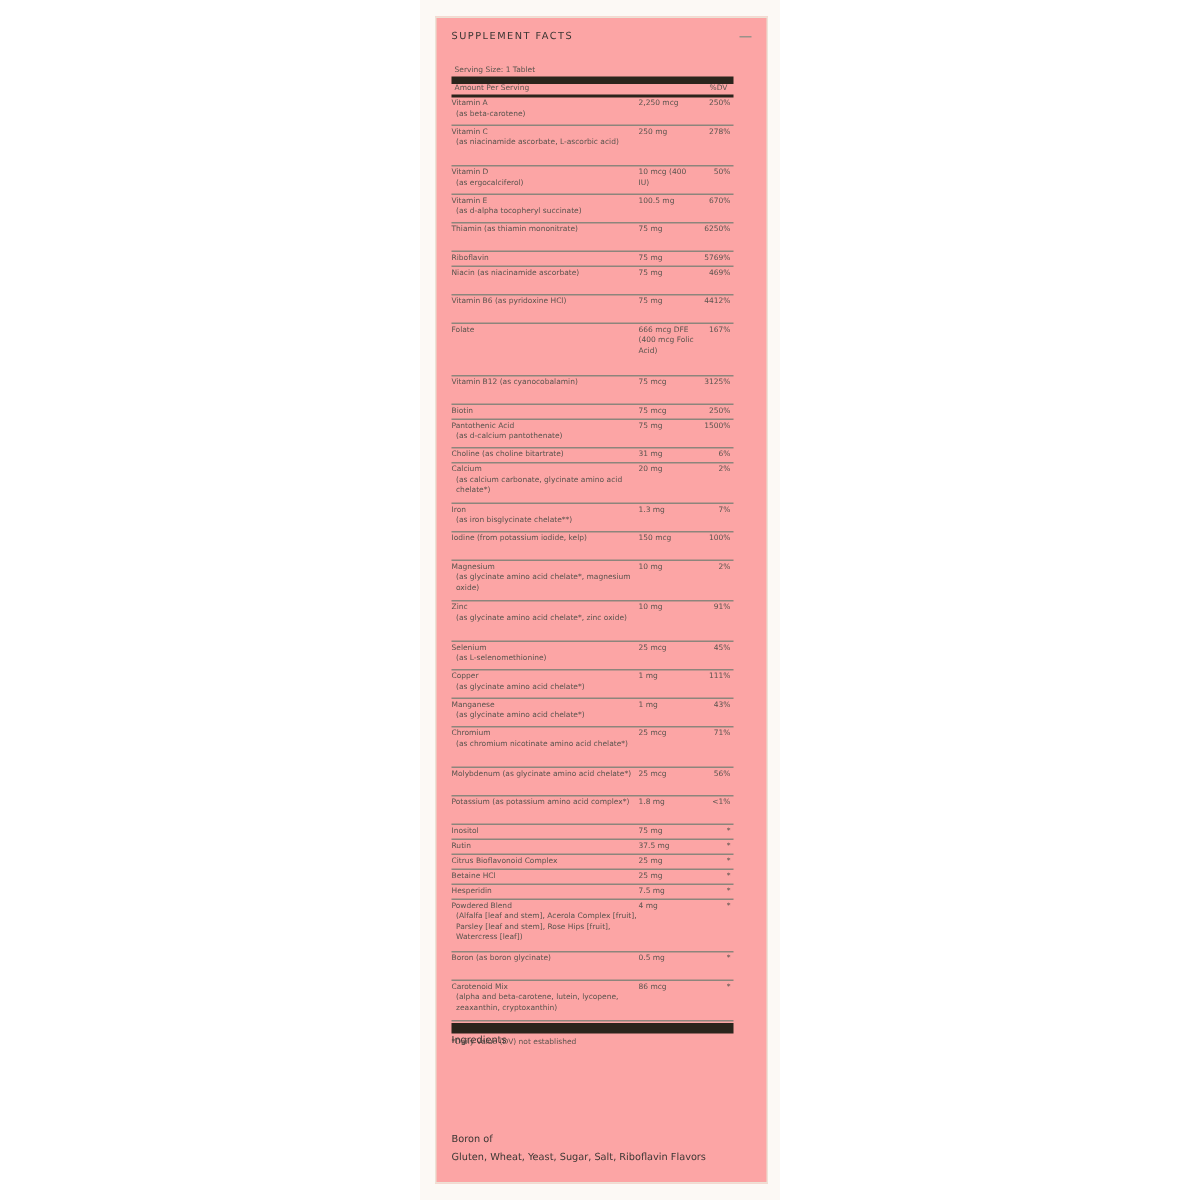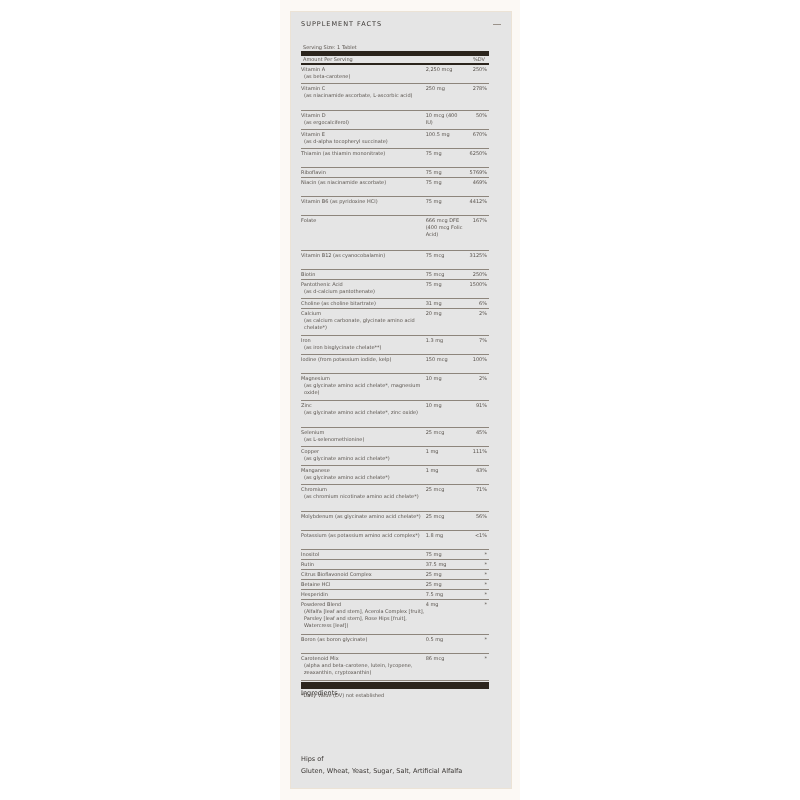--- a/index.html
+++ b/index.html
@@ -1,20 +1,20 @@
 <!DOCTYPE html>
 <html><head>
 <meta charset="utf-8">
 <style>
   html, body { margin:0; padding:0; }
   body { width:800px; height:800px; background:#ffffff; position:relative; overflow:hidden;
     font-family:"DejaVu Sans", sans-serif; color:#3a3633; }
   .bg { position:absolute; left:280px; top:0; width:240px; height:800px; background:#fcf9f5; }
   .panel { position:absolute; left:290px; top:11px; width:222px; height:778px;
-    border:1px solid #ece3d6; background:#e5e5e5; box-sizing:border-box; }
+    border:1px solid #ece3d6; background:#fca5a5; box-sizing:border-box; }
   .hdr { position:absolute; left:10px; top:8px; font-size:6.5px; letter-spacing:1px; color:#3a3633; }
   .collapse { position:absolute; right:10px; top:12px; width:8px; height:1px; background:#9a928a; cursor:pointer; }
   .facts { position:absolute; left:10px; top:31px; width:188px; font-size:5px; color:#5a544e; }
   .serving { padding-left:2px; height:8px; line-height:8px; }
   .thickbar { height:5px; background:#2b241c; }
   .amt-row { display:flex; justify-content:space-between; padding:0 4px 0 2px; height:7px; line-height:7px; border-bottom:2px solid #2b241c; }
   .row { display:flex; border-bottom:1px solid #8d857c; padding:1px 0; box-sizing:border-box; }
   .row .n { width:126px; line-height:7px; }
   .row .n .sub { padding-left:3px; }
   .row .a { width:40px; line-height:7px; }
@@ -281,16 +281,16 @@
         </div>
       </div>
     <div class="footbar"></div>
     <div class="footnote">*Daily Value (DV) not established</div>
   </div>
 
   <div class="sect" style="top:676px;">
     <div class="t">Ingredients</div>
   </div>
   <div class="sect" style="top:742px;">
-    <div class="t">Hips of</div>
-    <div>Gluten, Wheat, Yeast, Sugar, Salt, Artificial Alfalfa</div>
+    <div class="t">Boron of</div>
+    <div>Gluten, Wheat, Yeast, Sugar, Salt, Riboflavin Flavors</div>
   </div>
 </div>
 
 </body></html>

